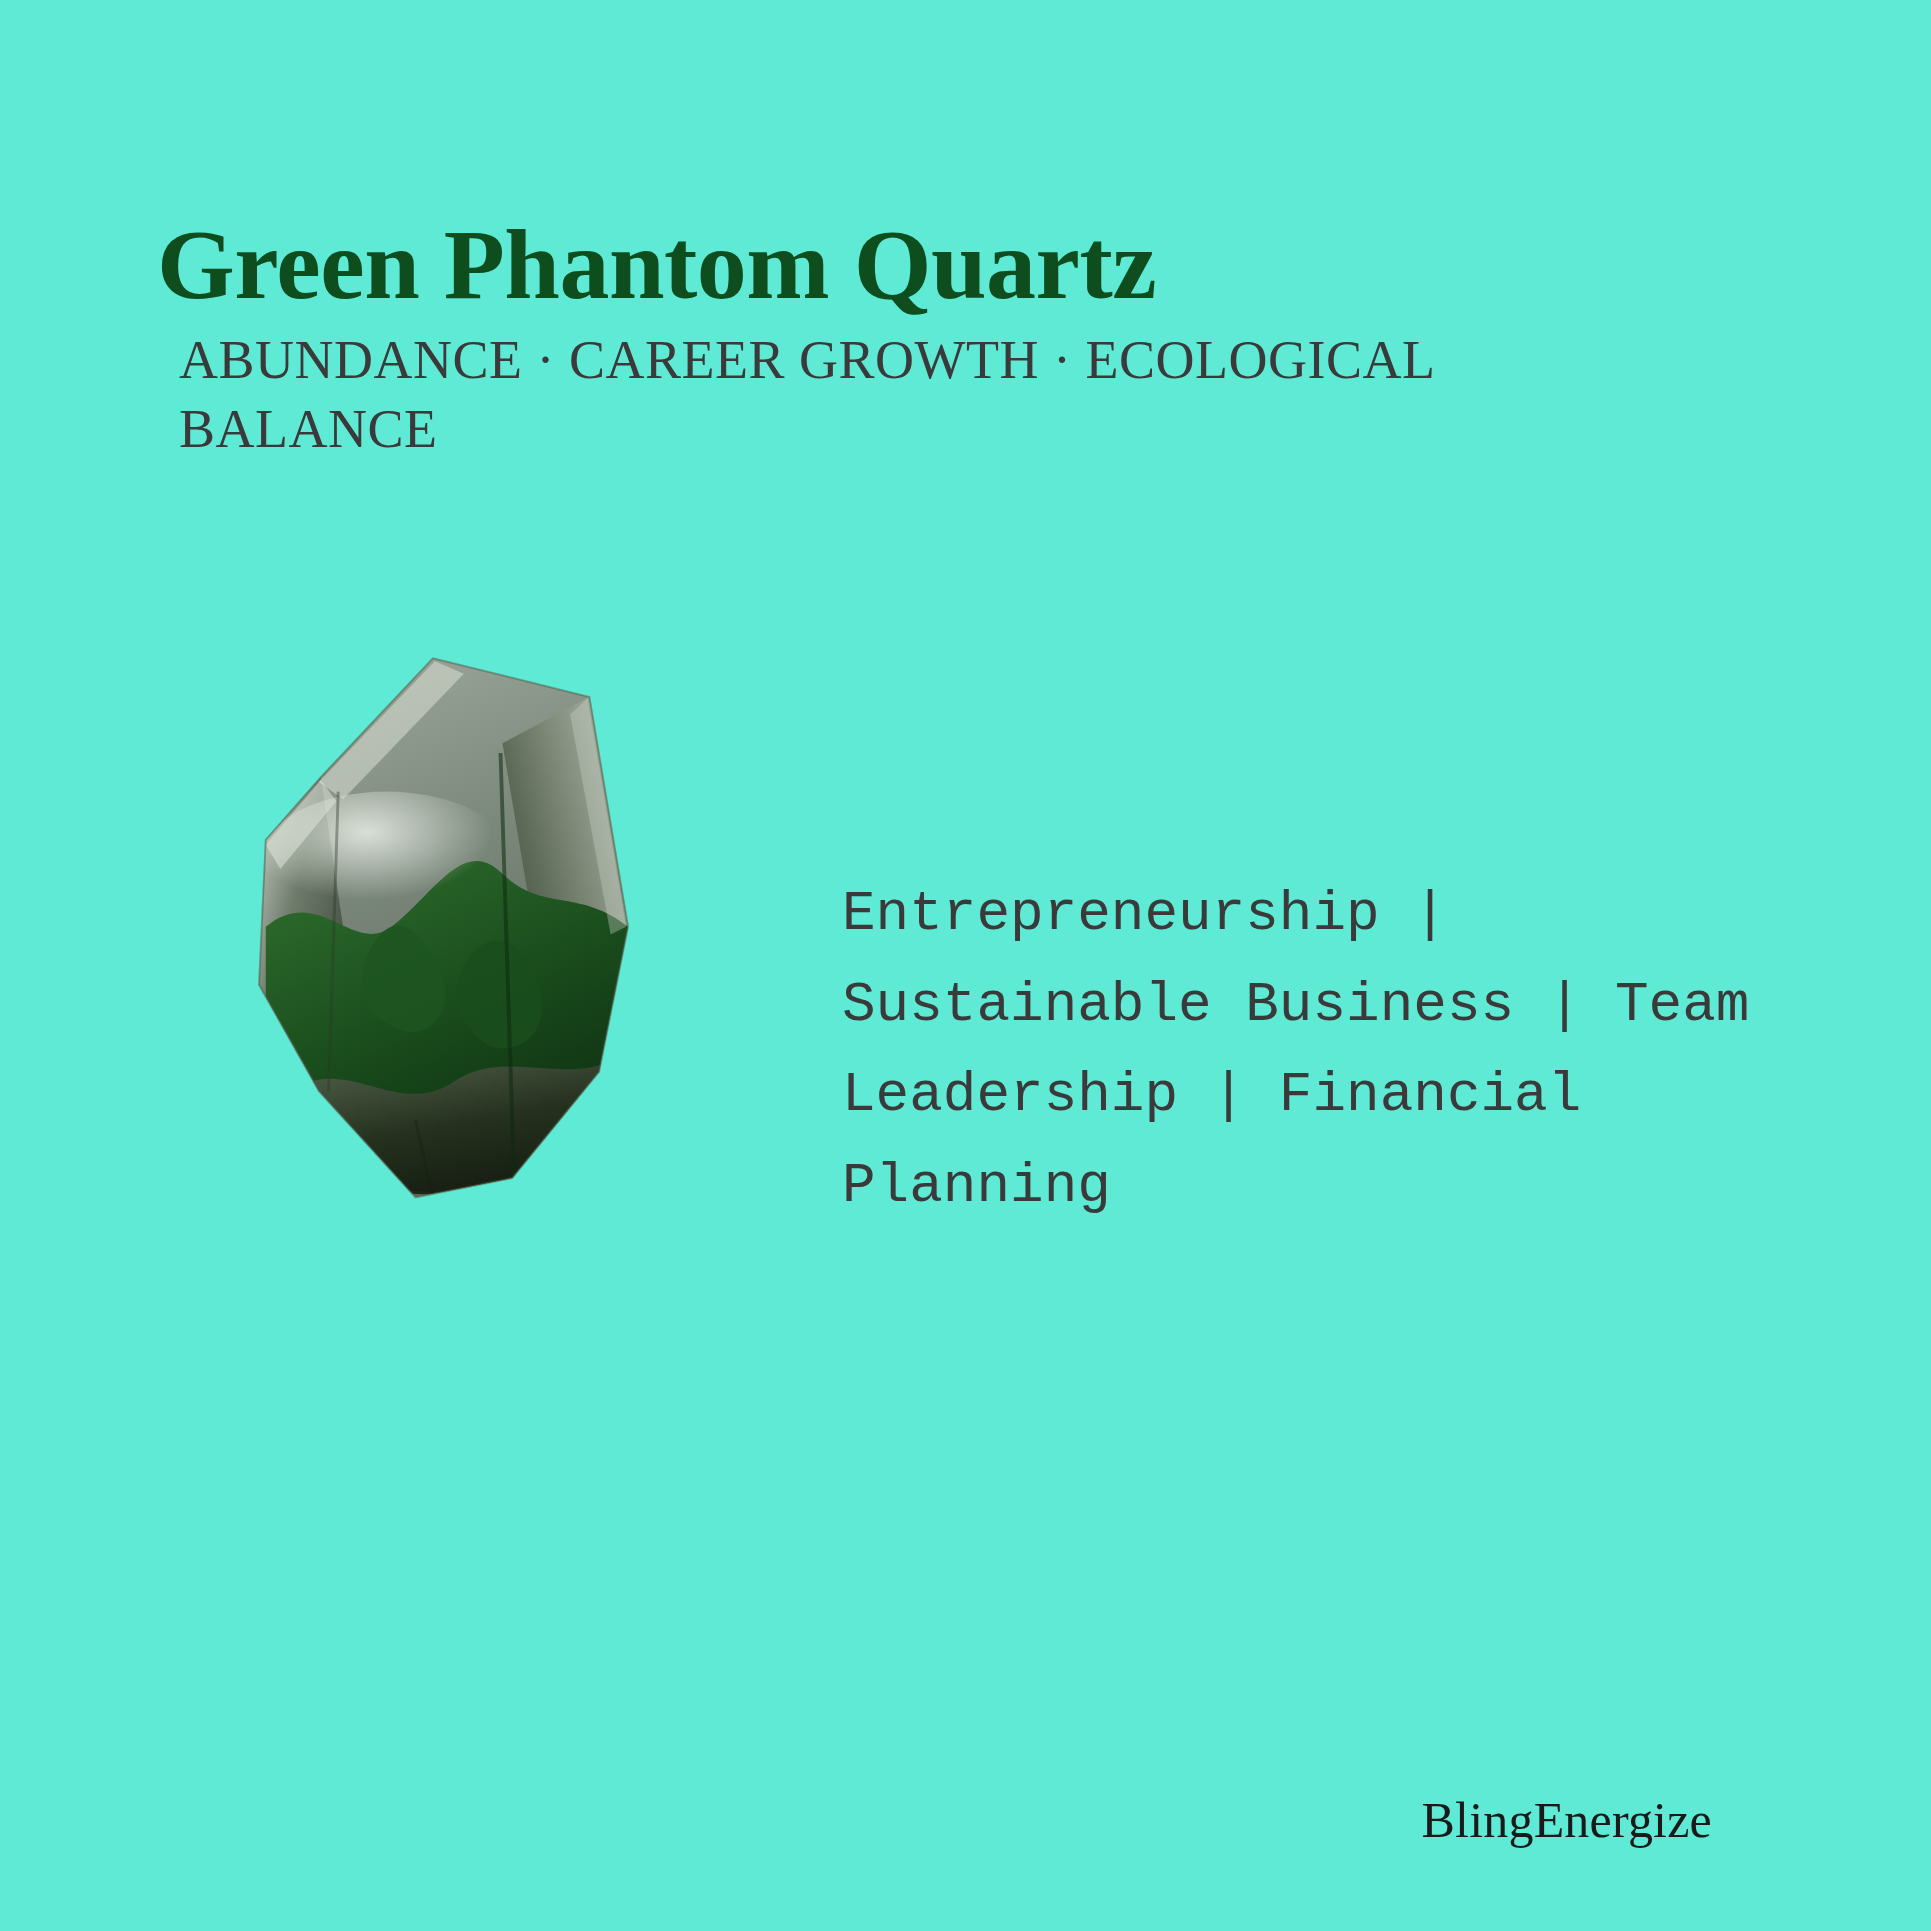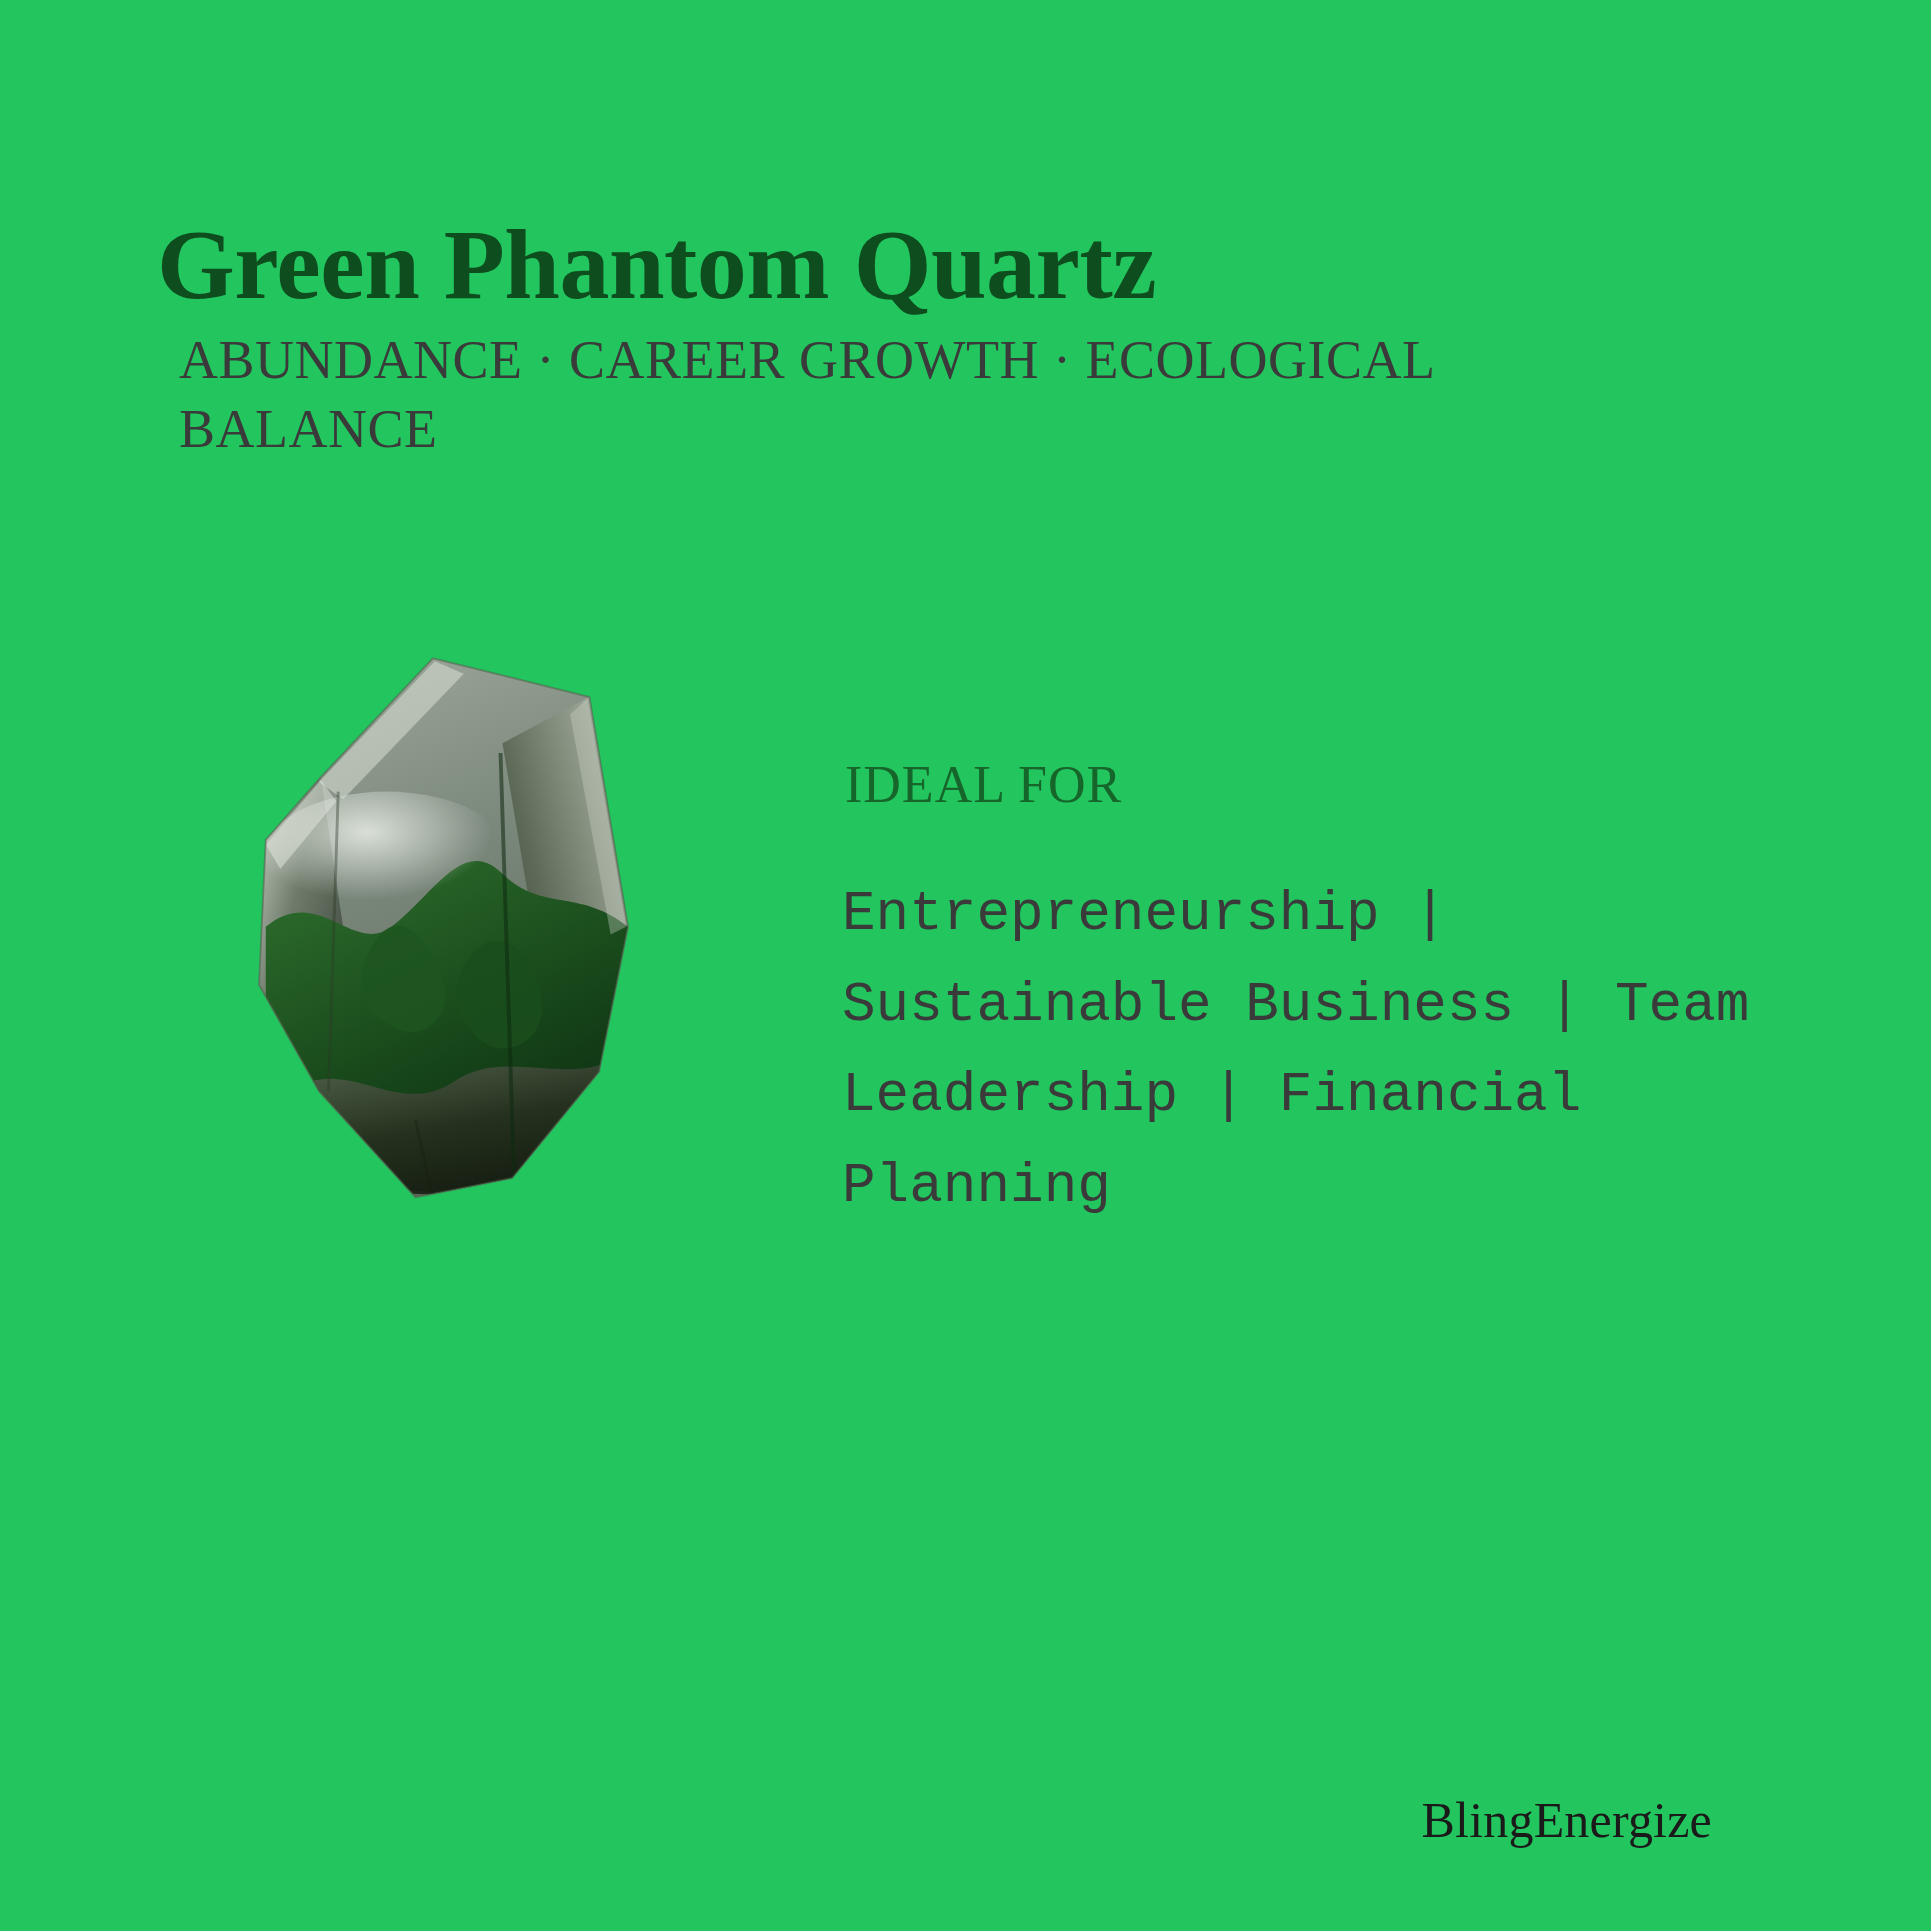--- a/index.html
+++ b/index.html
@@ -12,21 +12,21 @@
     background: #f5f5f3;
     font-family: "Liberation Serif", serif;
     overflow: hidden;
   }
   .card {
     position: relative;
     width: 1931px;
     height: 1931px;
     box-sizing: border-box;
     padding: 0;
-    background: #22c55e;
+    background: #5eead4;
   }
 
   
   .title {
     position: absolute;
     left: 157px;
     top: 145px;
     font-family: "Liberation Serif", serif;
     font-size: 100px;
     font-weight: 700;
@@ -173,20 +173,19 @@
         <path d="M428,64 L468,300 L452,308 L410,80 Z" fill="#cfd8cb" opacity="0.35"></path>
         <path d="M355,555 L440,450 L452,468 L368,572 Z" fill="#aeb8a8" opacity="0.3"></path>
         <line x1="338" y1="120" x2="352" y2="560" stroke="#0e2a10" stroke-width="4" opacity="0.55"></line>
         <line x1="170" y1="160" x2="160" y2="470" stroke="#2b3a28" stroke-width="3" opacity="0.4"></line>
         <line x1="250" y1="500" x2="268" y2="580" stroke="#18210f" stroke-width="3" opacity="0.4"></line>
       </g>
       <polygon points="152,145 268,22 430,62 470,300 440,450 350,560 250,580 150,470 88,360 95,210" fill="none" stroke="#55614f" stroke-width="2" opacity="0.55"></polygon>
     </svg>
   </div>
 
-  <div class="ideal-label">IDEAL FOR</div>
   <div class="ideal-body">Entrepreneurship | Sustainable Business | Team Leadership | Financial Planning</div>
 
 
   <div class="brand">BlingEnergize</div>
 
 </div>
 
 
 </body></html>

